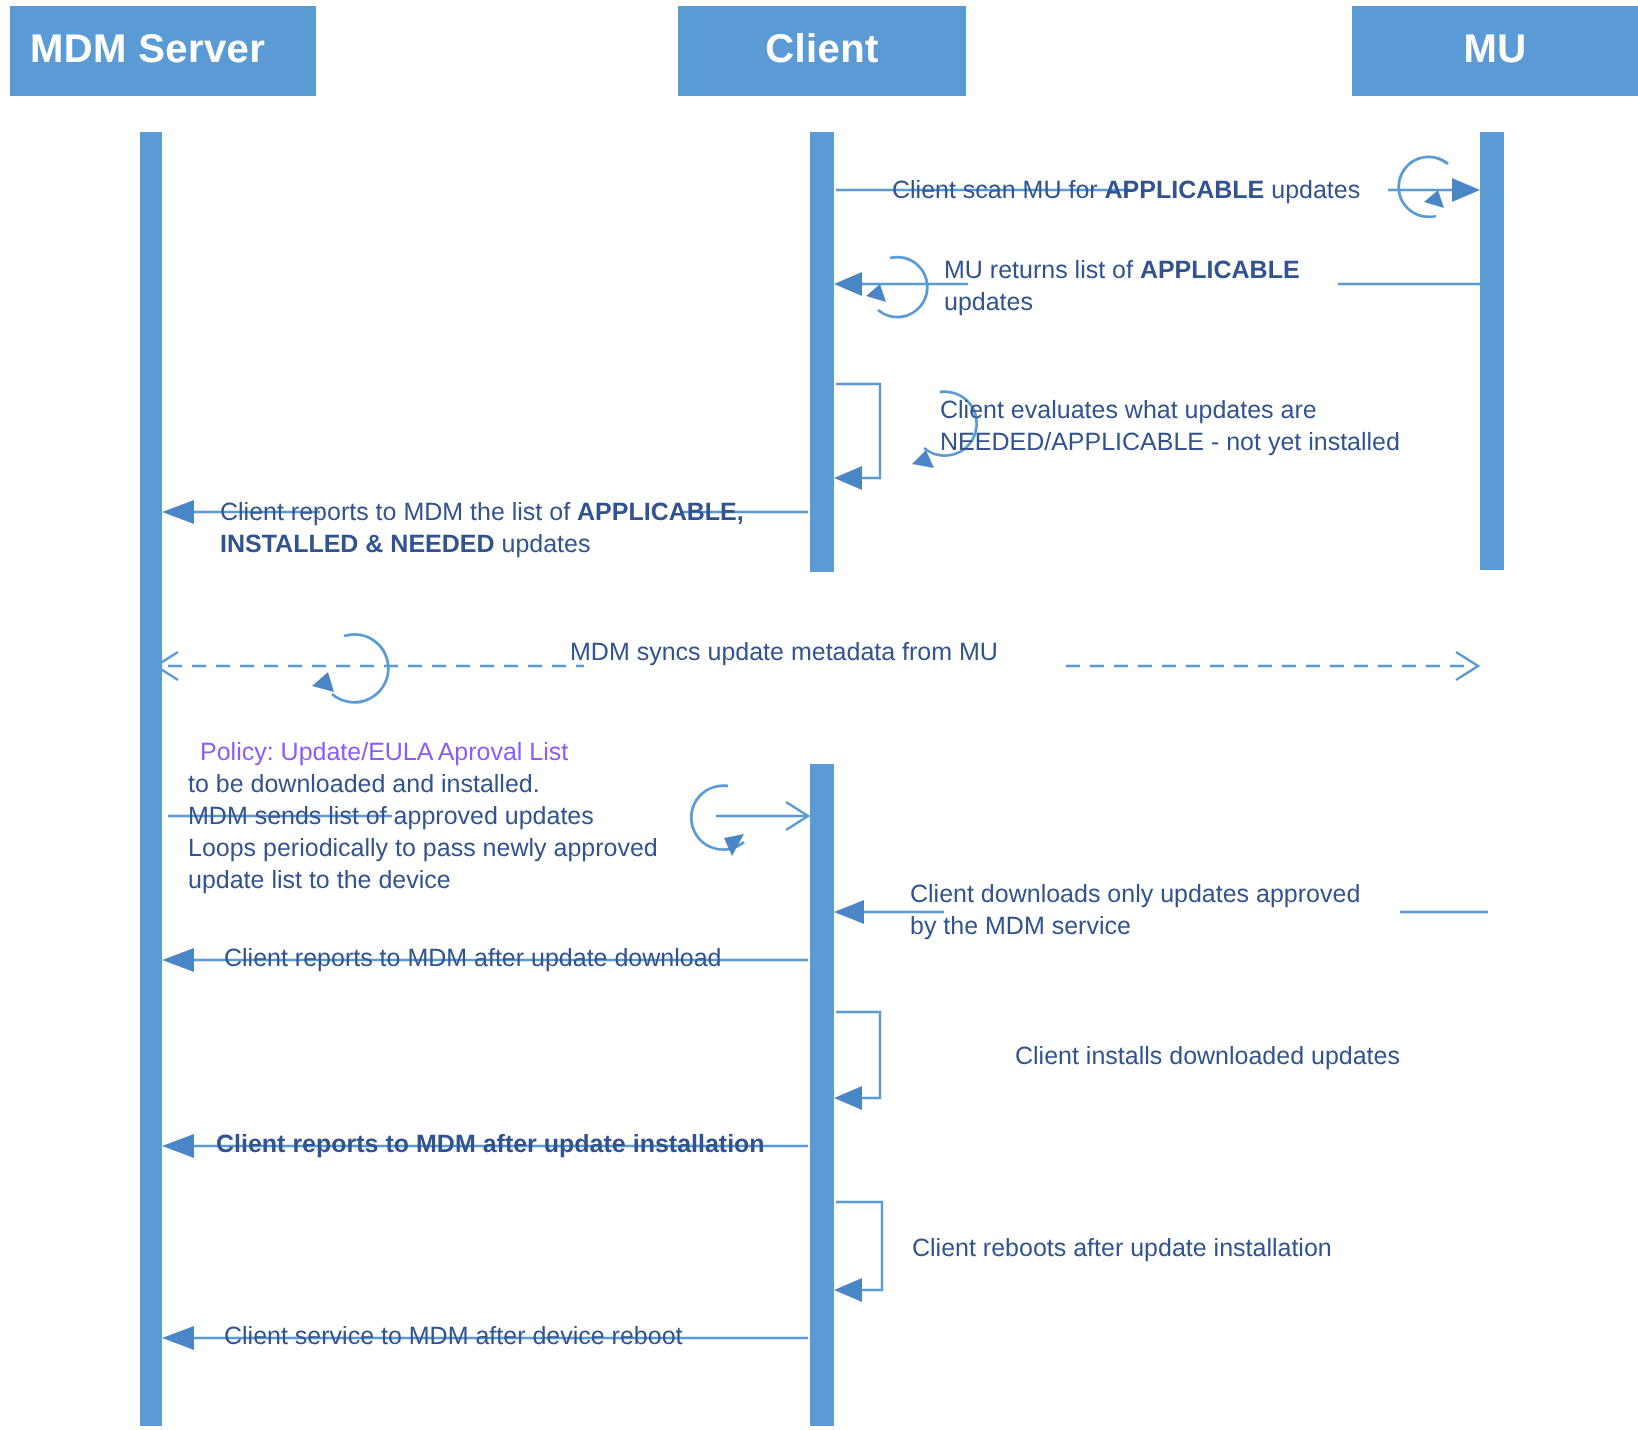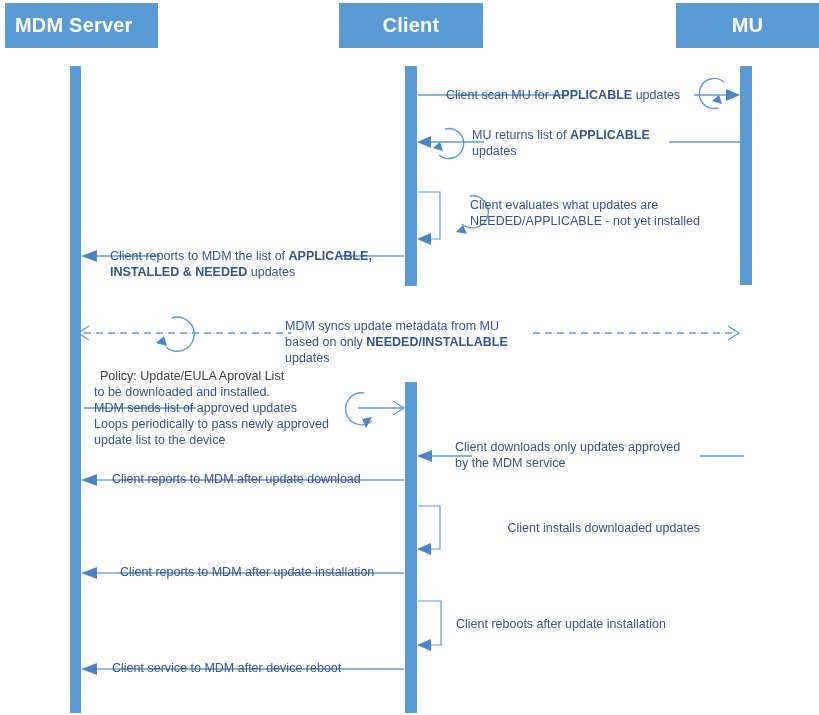--- a/index.html
+++ b/index.html
@@ -12,21 +12,21 @@
     font-size:20px;font-weight:bold;letter-spacing:.2px;
   }
   .hdr-box.left{justify-content:flex-start;padding-left:10px;}
 
   .lifeline{position:absolute;background:#5b9bd5;}
 
   .msg-label{
     position:absolute;color:#31538f;font-size:12.5px;line-height:16px;
     text-align:left;white-space:pre-line;
   }
-  .msg-label.policy{color:#404040;font-size:12.5px;}
+  .msg-label.policy{color:#8b5cf6;font-size:12.5px;}
   .msg-label b{font-weight:bold;}
 
   svg.ov{position:absolute;left:0;top:0;width:819px;height:715px;overflow:visible;pointer-events:none;}
   .stroke{fill:none;stroke:#5b9bd5;stroke-width:1.3;}
   .stroke-d{fill:none;stroke:#5b9bd5;stroke-width:1.3;stroke-dasharray:7 5;}
   .loop{fill:none;stroke:#5b9bd5;stroke-width:1.4;}
   .fillArrow{fill:#4a86c5;stroke:none;}
   .openArrow{fill:none;stroke:#5b9bd5;stroke-width:1.3;}
   .selfbox{fill:none;stroke:#5b9bd5;stroke-width:1.2;}
 </style>
@@ -137,30 +137,30 @@
   </svg>
 
   <div class="msg-label" id="lbl-m1" style="left:446px;top:87px;width:260px;"><div><span>Client scan MU for </span><b>APPLICABLE</b><span> updates</span></div></div>
 
   <div class="msg-label" id="lbl-m2" style="left:472px;top:127px;width:200px;"><div><span>MU returns list of </span><b>APPLICABLE</b></div><div><span>updates</span></div></div>
 
   <div class="msg-label" id="lbl-m3" style="left:470px;top:197px;width:246px;"><div><span>Client evaluates what updates are</span></div><div><span>NEEDED/APPLICABLE - not yet installed</span></div></div>
 
   <div class="msg-label" id="lbl-m4" style="left:110px;top:248px;width:292px;"><div><span>Client reports to MDM the list of </span><b>APPLICABLE,</b></div><div><b>INSTALLED &amp; NEEDED</b><span> updates</span></div></div>
 
-  <div class="msg-label" id="lbl-m5" style="left:285px;top:318px;width:250px;"><div><span>MDM syncs update metadata from MU</span></div><div><span>based on only </span><b>NEEDED/INSTALLABLE</b><span> updates</span></div></div>
+  <div class="msg-label" id="lbl-m5" style="left:285px;top:318px;width:250px;"><div><span>MDM syncs update metadata from MU</span></div></div>
 
   <div class="msg-label policy" id="lbl-m6-policy" style="left:100px;top:368px;width:260px;">Policy: Update/EULA Aproval List</div>
   <div class="msg-label" id="lbl-m6" style="left:94px;top:384px;width:272px;"><div><span>to be downloaded and installed.</span></div><div><span>MDM sends list of approved updates</span></div><div><span>Loops periodically to pass newly approved</span></div><div><span>update list to the device</span></div></div>
 
   <div class="msg-label" id="lbl-m7" style="left:455px;top:439px;width:262px;"><div><span>Client downloads only updates approved</span></div><div><span>by the MDM service</span></div></div>
 
   <div class="msg-label" id="lbl-m8" style="left:112px;top:471px;width:280px;"><div><span>Client reports to MDM after update download</span></div></div>
 
   <div class="msg-label" id="lbl-m9" style="left:450px;top:520px;width:250px;text-align:right;"><div><span>Client installs downloaded updates</span></div></div>
 
-  <div class="msg-label" id="lbl-m10" style="left:120px;top:564px;width:292px;"><div><span>Client reports to MDM after update installation</span></div></div>
+  <div class="msg-label" id="lbl-m10" style="left:108px;top:564px;width:292px;font-weight:bold;"><div><span>Client reports to MDM after update installation</span></div></div>
 
   <div class="msg-label" id="lbl-m11" style="left:456px;top:616px;width:250px;text-align:left;"><div><span>Client reboots after update installation</span></div></div>
 
   <div class="msg-label" id="lbl-m12" style="left:112px;top:660px;width:280px;"><div><span>Client service to MDM after device reboot</span></div></div>
 
 </div>
 
 </body></html>

